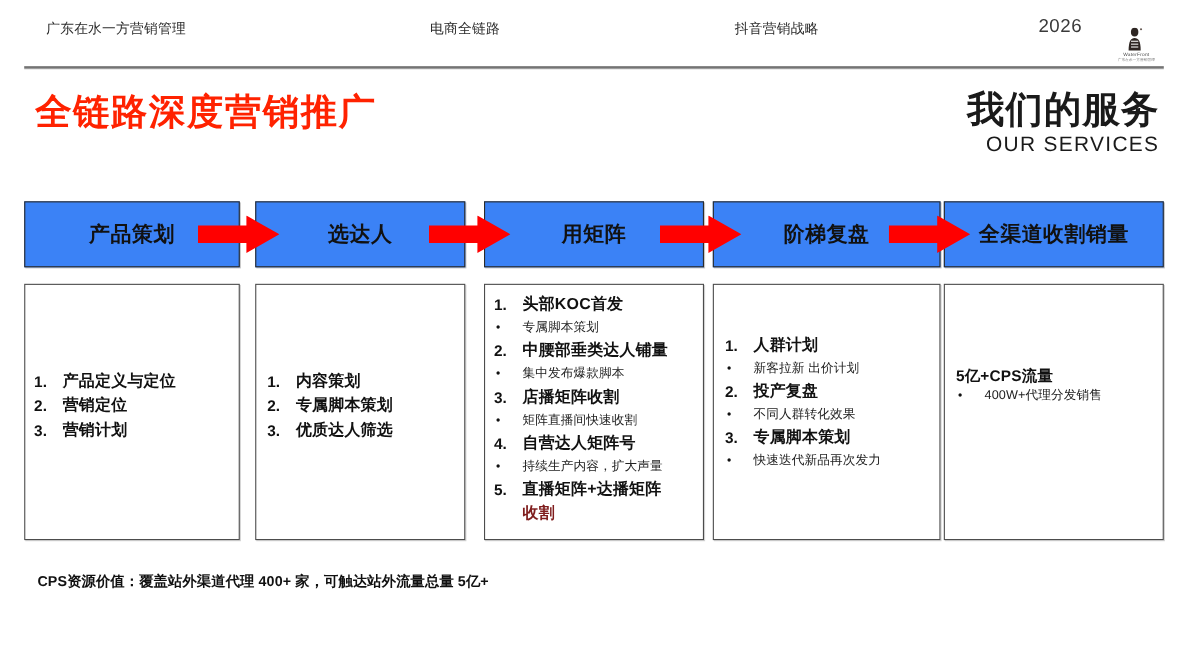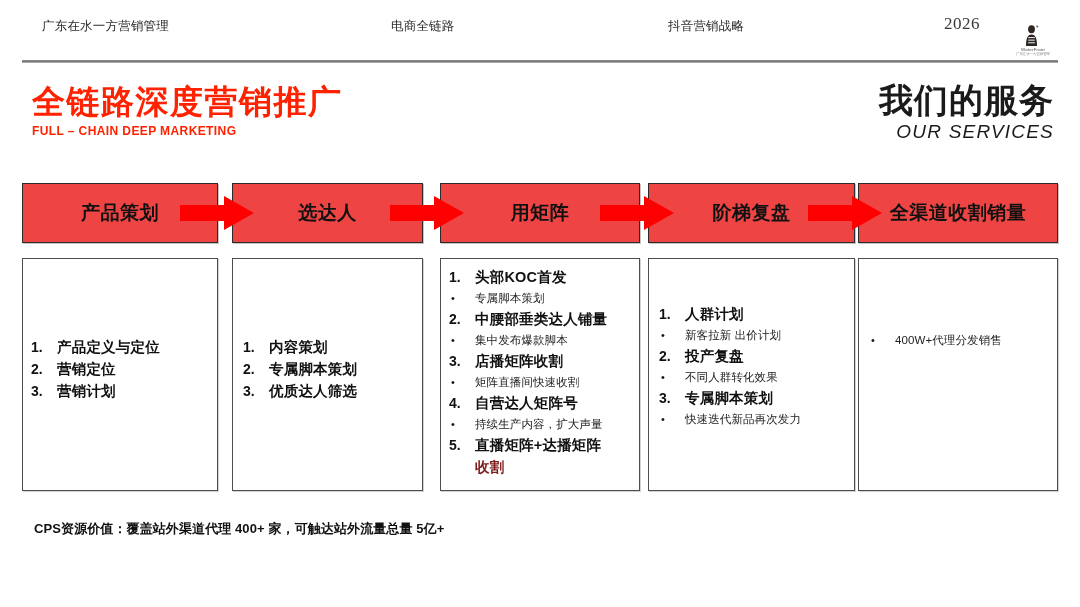--- a/index.html
+++ b/index.html
@@ -18,21 +18,21 @@
     position:absolute;left:0;top:16px;width:1080px;height:34px;margin-left:16px;
   }
   .topbar .hitem{
     position:absolute;top:0;
     font-size:12.5px;color:#2b2b2b;white-space:nowrap;
     line-height:20px;letter-spacing:.2px;
   }
   .hitem.i0{left:26px;}
   .hitem.i1{left:375px;}
   .hitem.i2{left:652px;}
-  .hitem.i3{left:928px;font-size:17px;color:#3a3a3a;top:-2px;letter-spacing:.5px;font-family:Liberation Serif, serif;}
+  .hitem.i3{left:928px;font-size:17px;color:#3a3a3a;top:-2px;letter-spacing:.5px;}
 
   .logo{
     position:absolute;left:994px;top:9px;width:46px;height:38px;
   }
   .logo .mark{
     position:absolute;left:13px;top:0px;width:17px;height:22px;
   }
   .logo .lbl{
     position:absolute;left:0px;top:22px;width:46px;
     text-align:center;font-size:4.4px;color:#4a4a4a;line-height:5.4px;
@@ -59,28 +59,28 @@
     font-size:12px;font-weight:bold;color:#ff2200;line-height:16px;
     letter-spacing:.4px;margin-top:2px;white-space:nowrap;
   }
   .title-right{position:absolute;right:26px;top:80px;text-align:right;}
   .title-right .cn{
     font-size:34px;font-weight:bold;color:#1a1a1a;line-height:40px;
     letter-spacing:1px;white-space:nowrap;
   }
   .title-right .en{
     font-size:19px;color:#1a1a1a;line-height:22px;letter-spacing:1.2px;
-    margin-top:1px;white-space:nowrap;font-style:italic;
+    margin-top:1px;white-space:nowrap;
   }
 
   
   .col{position:absolute;top:183px;}
   .col .head{
     position:absolute;left:0;top:0;height:60px;
-    border:1.3px solid #2b2b2b;background:#ef4444;
+    border:1.3px solid #2b2b2b;background:#3b82f6;
     display:flex;align-items:center;justify-content:center;
     box-sizing:border-box;
     box-shadow:1px 1px 0 rgba(150,150,150,.55);
   }
   .col .head span{
     font-size:19px;font-weight:bold;color:#111;letter-spacing:.5px;white-space:nowrap;
   }
   .col .body{
     position:absolute;left:0;top:75px;height:233px;
     border:1.1px solid #4c4c4c;background:#fff;box-sizing:border-box;
@@ -162,21 +162,20 @@
       </svg>
       <div class="lbl">WaterFront</div>
       <div class="lbl2">广东在水一方营销管理</div>
     </div>
   </div>
 
   <div class="rule"></div>
 
   <div class="title-left">
     <div class="cn">全链路深度营销推广</div>
-    <div class="en">FULL – CHAIN DEEP MARKETING</div>
   </div>
 
   <div class="title-right">
     <div class="cn">我们的服务</div>
     <div class="en">OUR SERVICES</div>
   </div>
 
   <div class="col c0">
     <div class="head">
       <span>产品策划</span>
@@ -301,20 +300,21 @@
         </div>
     </div>
   </div>
 
   <div class="col c4">
     <div class="head">
       <span>全渠道收割销量</span>
     </div>
     <div class="body">
       <div class="content">
+          <div class="plain">5亿+CPS流量</div>
           <div class="sub">
             <div class="dot">•</div>
             <div class="txt">400W+代理分发销售</div>
           </div>
         </div>
     </div>
   </div>
 
   <div class="arrow a0">
     <svg width="74" height="34" viewBox="0 0 74 34">

